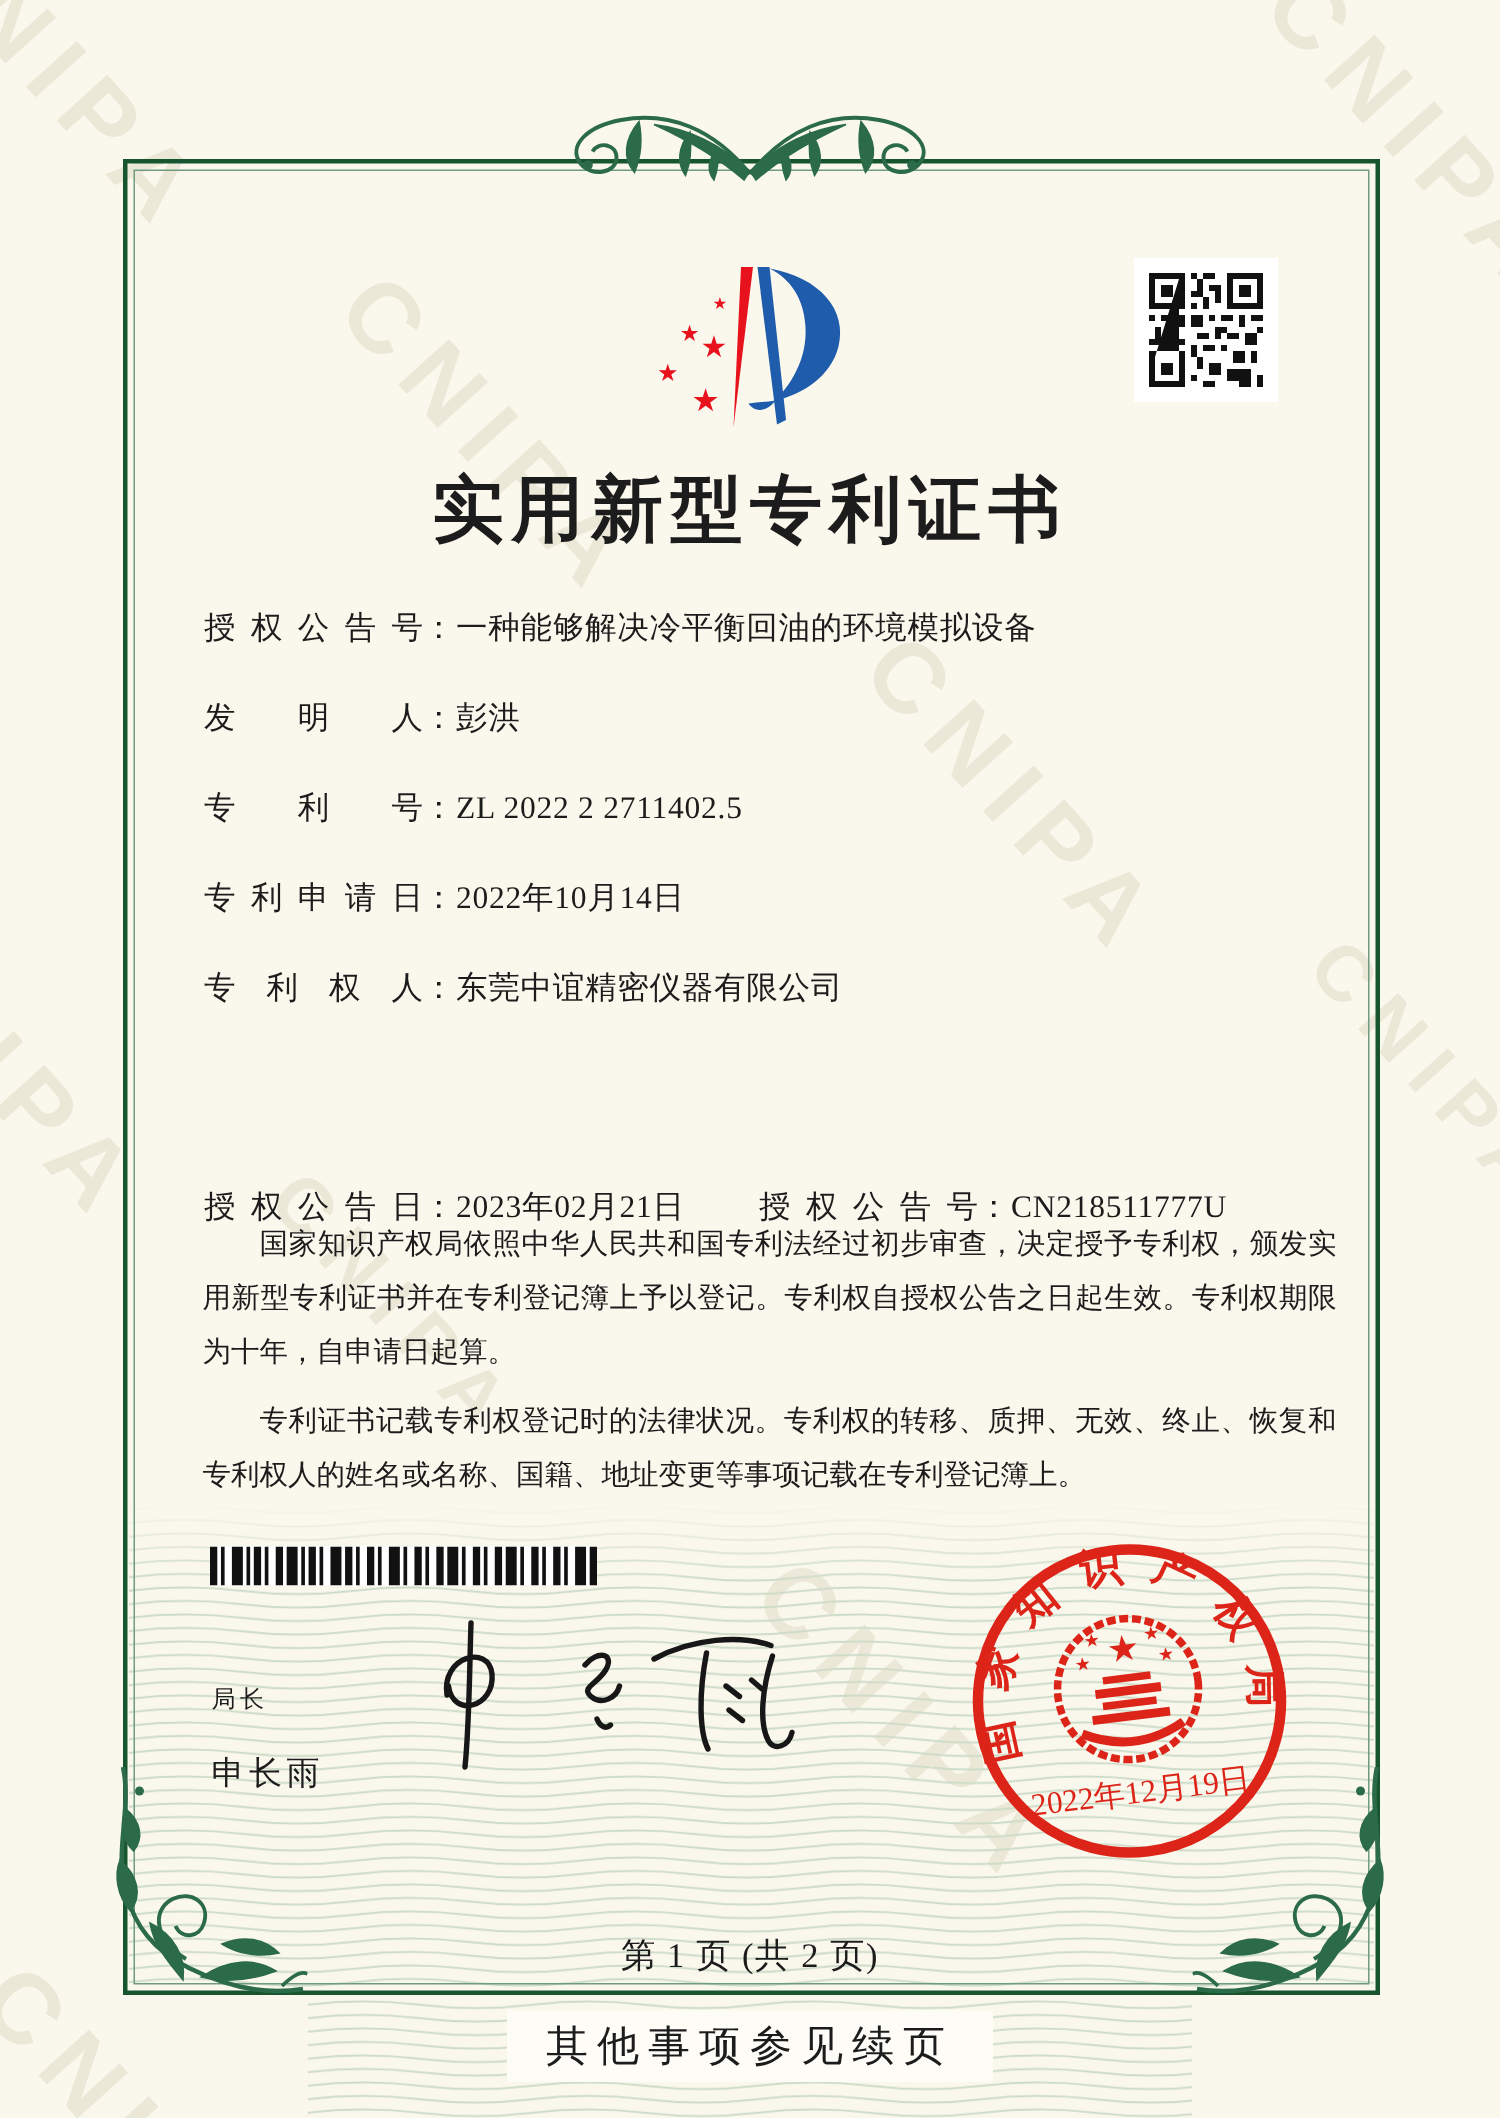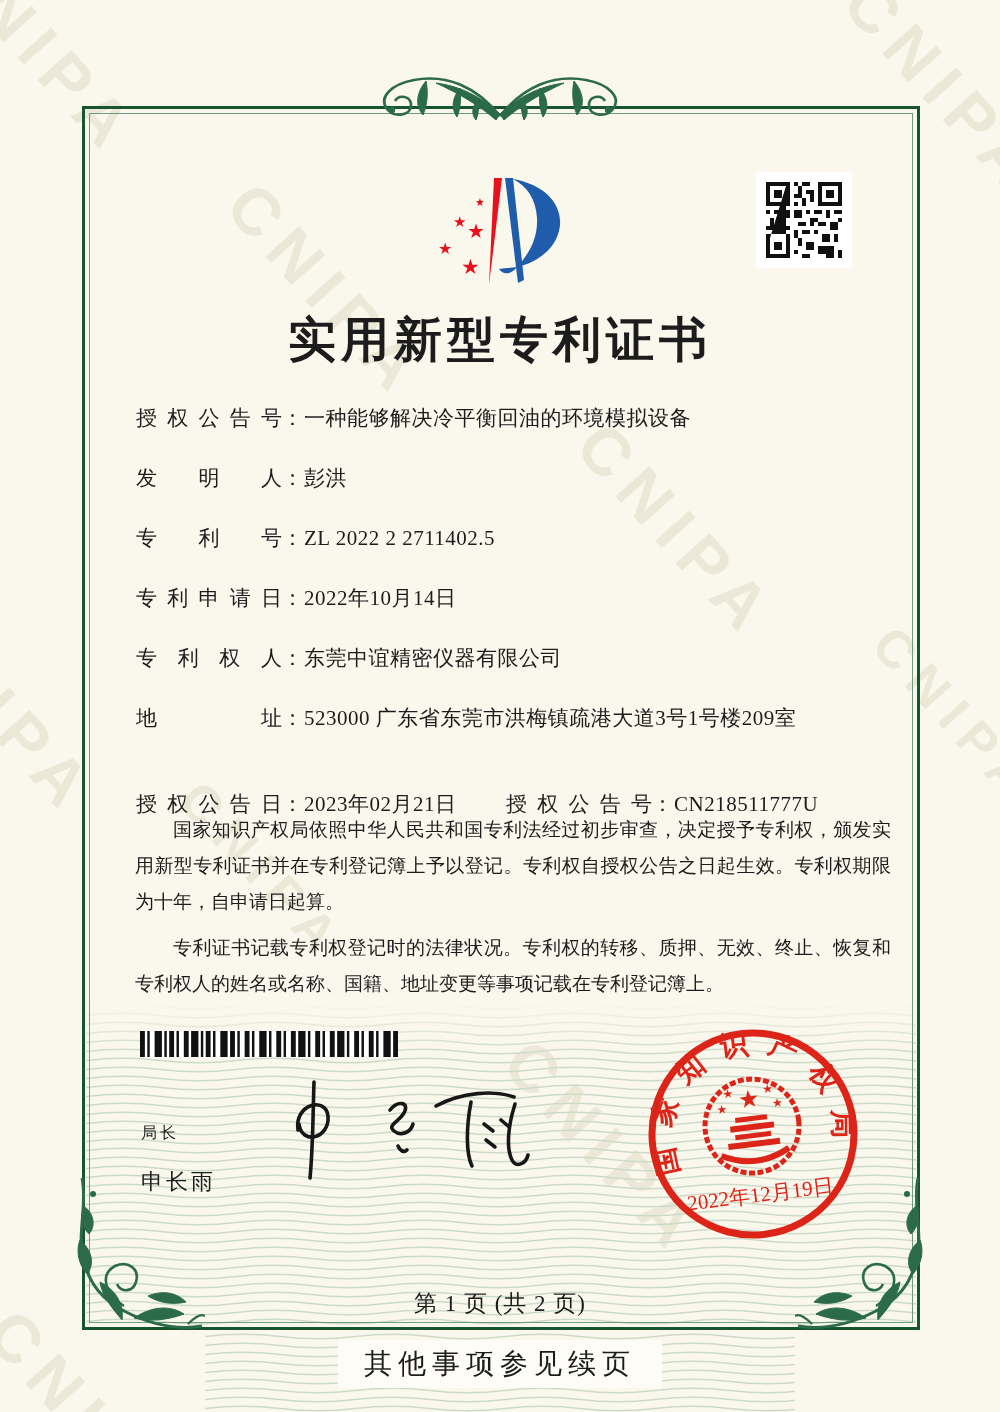--- a/index.html
+++ b/index.html
@@ -218,23 +218,20 @@
   </div>
   <div class="frow" style="top:524px;">
     <span class="flabel">专利号</span><span class="fcolon">：</span><span class="fvalue">ZL 2022 2 2711402.5</span>
   </div>
   <div class="frow" style="top:584px;">
     <span class="flabel">专利申请日</span><span class="fcolon">：</span><span class="fvalue">2022年10月14日</span>
   </div>
   <div class="frow" style="top:644px;">
     <span class="flabel">专利权人</span><span class="fcolon">：</span><span class="fvalue">东莞中谊精密仪器有限公司</span>
   </div>
-  <div class="frow" style="top:704px;">
-    <span class="flabel">地址</span><span class="fcolon">：</span><span class="fvalue">523000 广东省东莞市洪梅镇疏港大道3号1号楼209室</span>
-  </div>
   <div class="frow" style="top:762px;margin-top:28px;">
     <span>
       <span class="flabel">授权公告日</span><span class="fcolon">：</span><span class="fvalue">2023年02月21日</span>
     </span>
     <span class="fpair2">
       <span class="flabel">授权公告号</span><span class="fcolon">：</span><span class="fvalue">CN218511777U</span>
     </span>
   </div>
 
   <div class="body-text">

